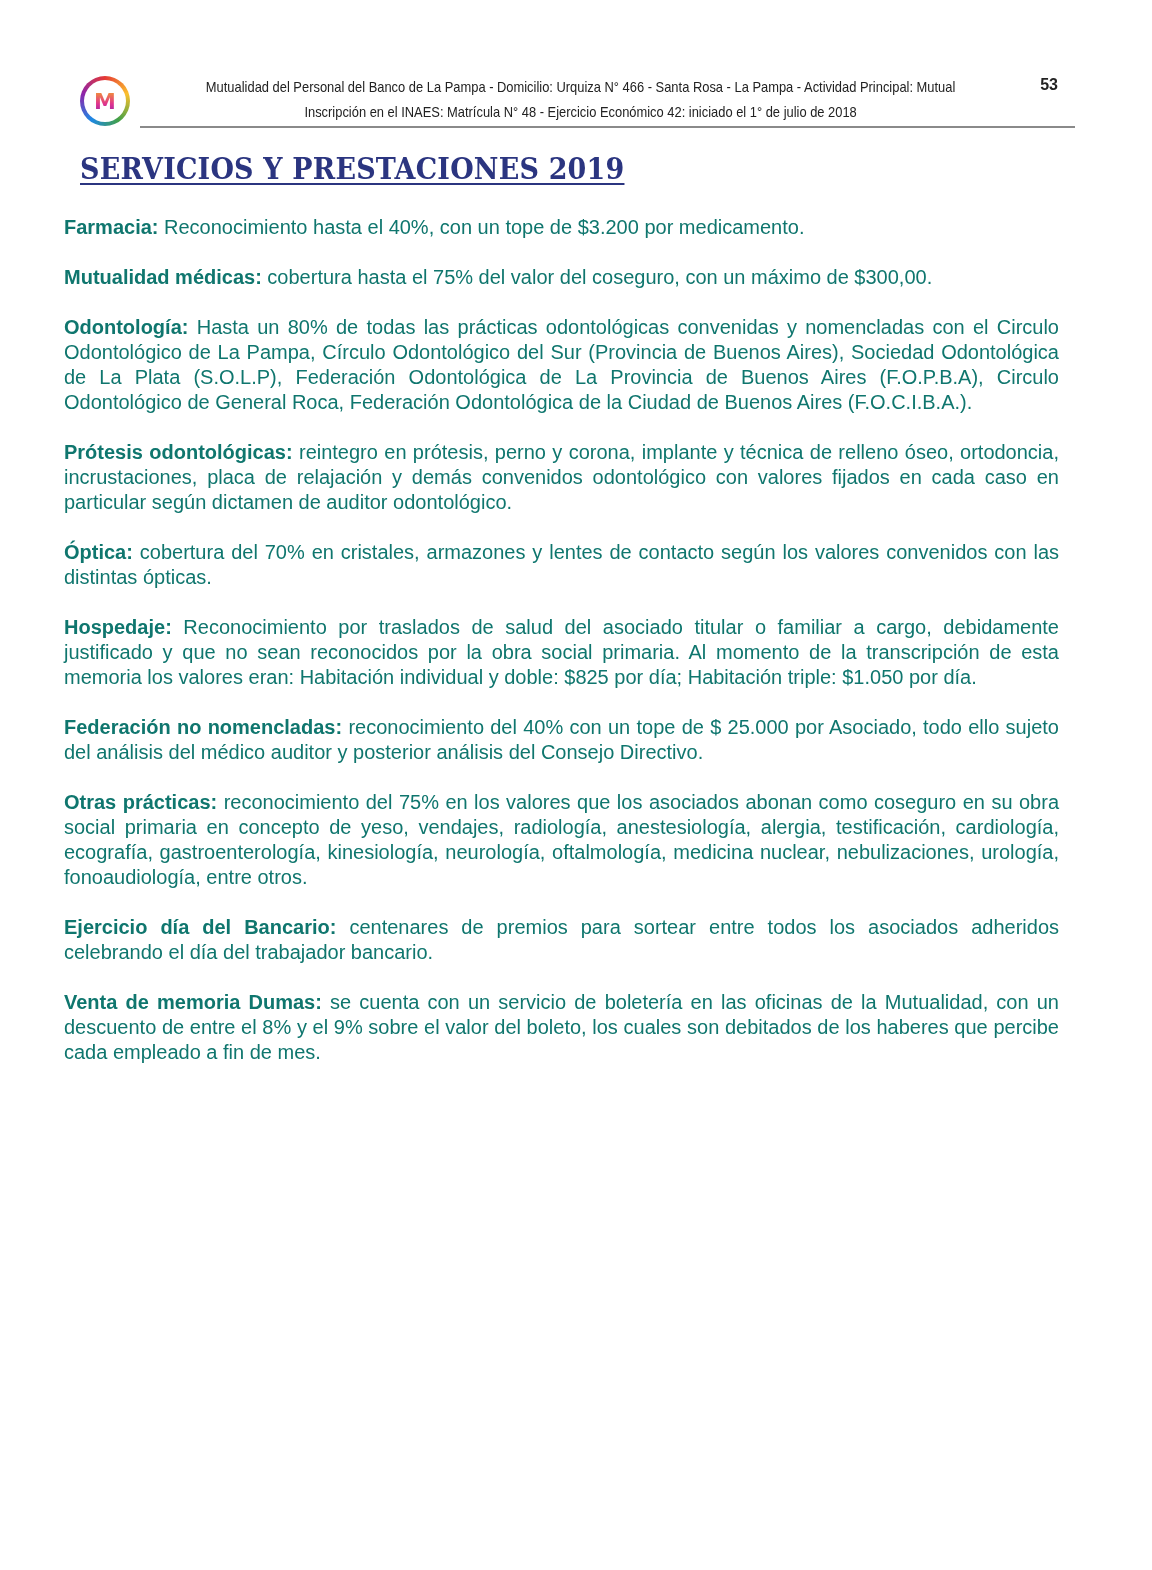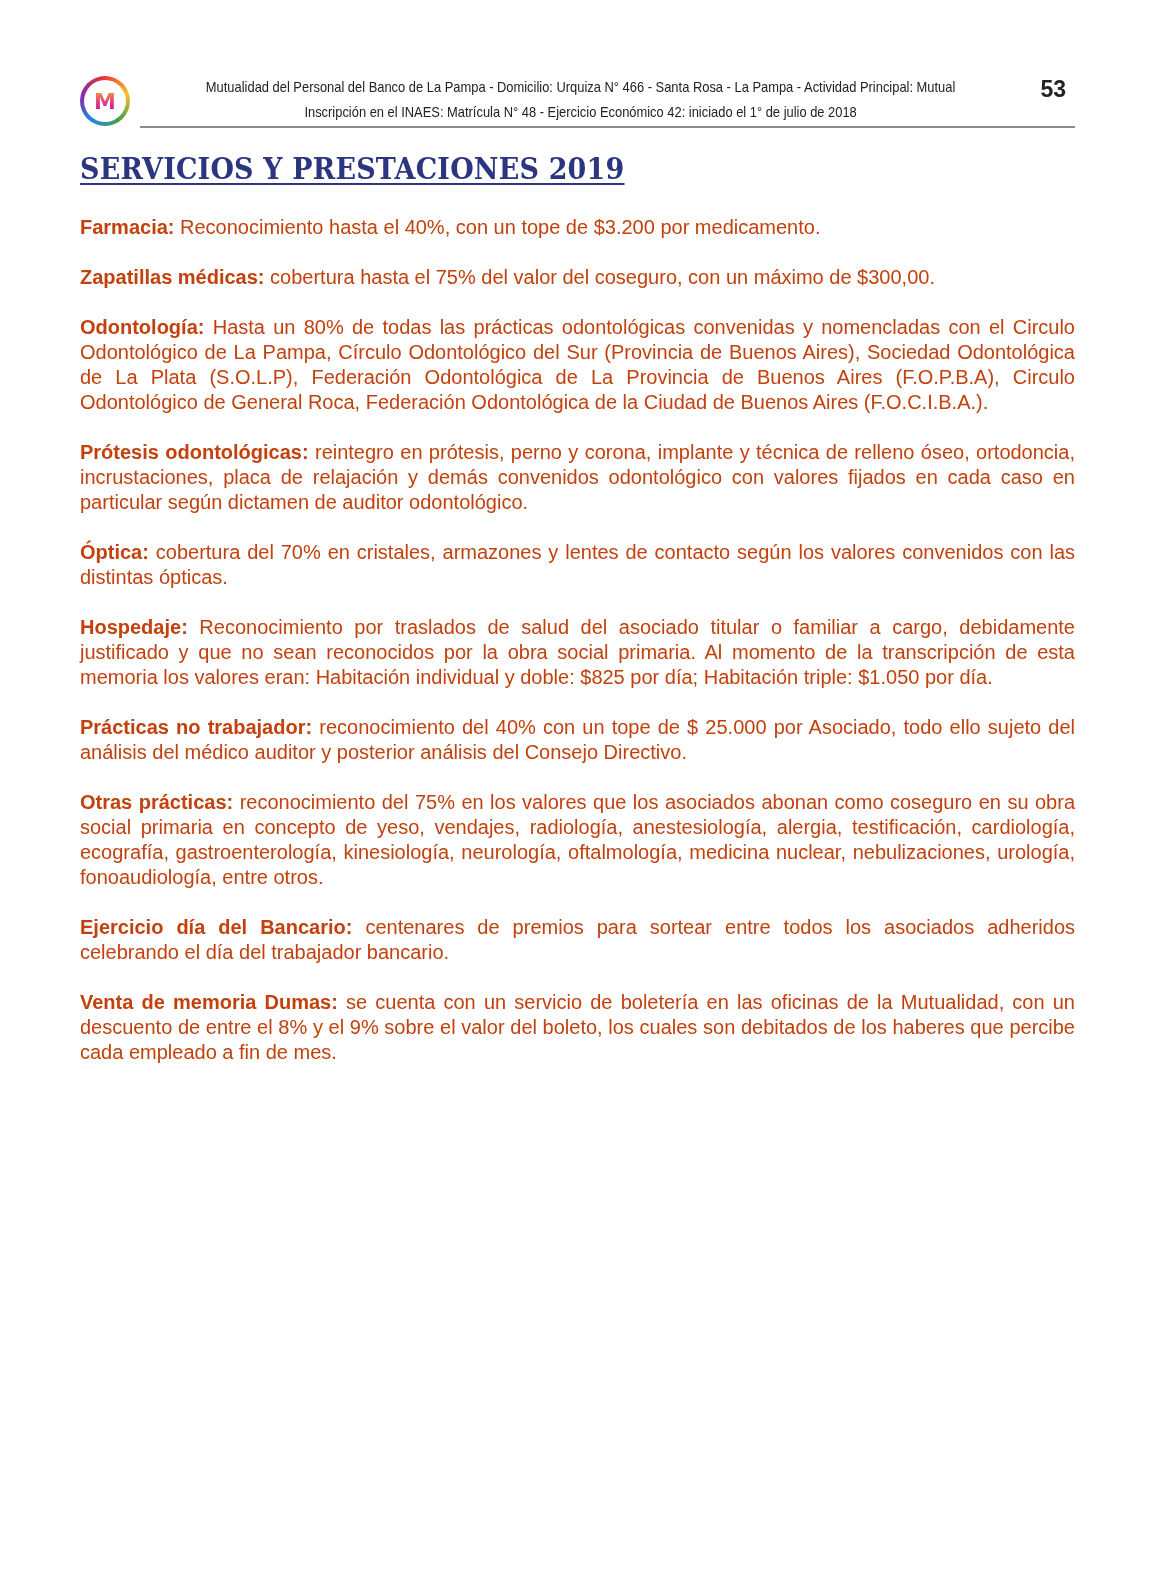--- a/index.html
+++ b/index.html
@@ -8,28 +8,28 @@
     .logo { position: absolute; left: 2px; top: 4px; width: 50px; height: 50px; border-radius: 50%;
       background: conic-gradient(#e53935, #fbc02d, #43a047, #1e88e5, #8e24aa, #e53935); }
     .logo-inner { position: absolute; left: 4px; top: 4px; width: 42px; height: 42px; border-radius: 50%; background: #fff;
       display: flex; align-items: center; justify-content: center; }
     .logo-glyph { font-family: "DejaVu Sans", sans-serif; font-weight: bold; font-size: 22px;
       background: linear-gradient(180deg, #f5a623 0%, #e0338f 60%, #8e24aa 100%); -webkit-background-clip: text; color: transparent; }
     .header-text { position: absolute; left: 64px; top: 2px; width: 880px; text-align: center;
       font-family: "Liberation Sans Narrow", "Liberation Sans", sans-serif; font-size: 15px; line-height: 25px; color: #222;
       transform: scaleX(0.86); transform-origin: left top; width: 1020px; }
     .header-line1, .header-line2 { display: block; white-space: nowrap; }
-    .page-number { position: absolute; right: 12px; top: 4px; font-family: "Liberation Sans", sans-serif; font-weight: bold; font-size: 23px; color: #222; }
+    .page-number { position: absolute; right: 20px; top: 4px; font-family: "Liberation Sans", sans-serif; font-weight: bold; font-size: 16px; color: #222; }
     .header-rule { position: absolute; left: 140px; top: 126px; width: 935px; height: 2px; background: #8a8a8a; }
     .title { position: absolute; left: 80px; top: 152px; margin: 0;
       font-family: "DejaVu Serif", serif; font-weight: bold; font-size: 29px; color: #2b3580;
       text-decoration: underline; text-decoration-thickness: 2px; text-underline-offset: 4px;
       transform: scaleX(0.93); transform-origin: left top; letter-spacing: 0.2px; }
-    .content { position: absolute; left: 80px; top: 215px; width: 995px;
-      font-family: "Liberation Sans", sans-serif; font-size: 20px; line-height: 25px; color: #c2410c; }
+    .content { position: absolute; left: 64px; top: 215px; width: 995px;
+      font-family: "Liberation Sans", sans-serif; font-size: 20px; line-height: 25px; color: #0f766e; }
     .item { margin: 0 0 25px 0; text-align: justify; }
     .item-label { font-weight: bold; }
   </style>
 </head>
 <body>
 
 <div class="header">
   <div class="logo">
     <div class="logo-inner">
       <span class="logo-glyph">M</span>
@@ -40,22 +40,22 @@
     <span class="header-line2">Inscripción en el INAES: Matrícula N° 48 - Ejercicio Económico 42: iniciado el 1° de julio de 2018</span>
   </div>
   <div class="page-number">53</div>
 </div>
 <div class="header-rule"></div>
 
 <h1 class="title">SERVICIOS Y PRESTACIONES 2019</h1>
 
 <div class="content">
   <p class="item"><span class="item-label">Farmacia:</span><span> Reconocimiento hasta el 40%, con un tope de $3.200 por medicamento.</span></p>
-  <p class="item"><span class="item-label">Zapatillas médicas:</span><span> cobertura hasta el 75% del valor del coseguro, con un máximo de $300,00.</span></p>
+  <p class="item"><span class="item-label">Mutualidad médicas:</span><span> cobertura hasta el 75% del valor del coseguro, con un máximo de $300,00.</span></p>
   <p class="item"><span class="item-label">Odontología:</span><span> Hasta un 80% de todas las prácticas odontológicas convenidas y nomencladas con el Circulo Odontológico de La Pampa, Círculo Odontológico del Sur (Provincia de Buenos Aires), Sociedad Odontológica de La Plata (S.O.L.P), Federación Odontológica de La Provincia de Buenos Aires (F.O.P.B.A), Circulo Odontológico de General Roca, Federación Odontológica de la Ciudad de Buenos Aires (F.O.C.I.B.A.).</span></p>
   <p class="item"><span class="item-label">Prótesis odontológicas:</span><span> reintegro en prótesis, perno y corona, implante y técnica de relleno óseo, ortodoncia, incrustaciones, placa de relajación y demás convenidos odontológico con valores fijados en cada caso en particular según dictamen de auditor odontológico.</span></p>
   <p class="item"><span class="item-label">Óptica:</span><span> cobertura del 70% en cristales, armazones y lentes de contacto según los valores convenidos con las distintas ópticas.</span></p>
   <p class="item"><span class="item-label">Hospedaje:</span><span> Reconocimiento por traslados de salud del asociado titular o familiar a cargo, debidamente justificado y que no sean reconocidos por la obra social primaria. Al momento de la transcripción de esta memoria los valores eran: Habitación individual y doble: $825 por día; Habitación triple: $1.050 por día.</span></p>
-  <p class="item"><span class="item-label">Prácticas no trabajador:</span><span> reconocimiento del 40% con un tope de $ 25.000 por Asociado, todo ello sujeto del análisis del médico auditor y posterior análisis del Consejo Directivo.</span></p>
+  <p class="item"><span class="item-label">Federación no nomencladas:</span><span> reconocimiento del 40% con un tope de $ 25.000 por Asociado, todo ello sujeto del análisis del médico auditor y posterior análisis del Consejo Directivo.</span></p>
   <p class="item"><span class="item-label">Otras prácticas:</span><span> reconocimiento del 75% en los valores que los asociados abonan como coseguro en su obra social primaria en concepto de yeso, vendajes, radiología, anestesiología, alergia, testificación, cardiología, ecografía, gastroenterología, kinesiología, neurología, oftalmología, medicina nuclear, nebulizaciones, urología, fonoaudiología, entre otros.</span></p>
   <p class="item"><span class="item-label">Ejercicio día del Bancario:</span><span> centenares de premios para sortear entre todos los asociados adheridos celebrando el día del trabajador bancario.</span></p>
   <p class="item"><span class="item-label">Venta de memoria Dumas:</span><span> se cuenta con un servicio de boletería en las oficinas de la Mutualidad, con un descuento de entre el 8% y el 9% sobre el valor del boleto, los cuales son debitados de los haberes que percibe cada empleado a fin de mes.</span></p>
 </div>
 
 </body></html>

